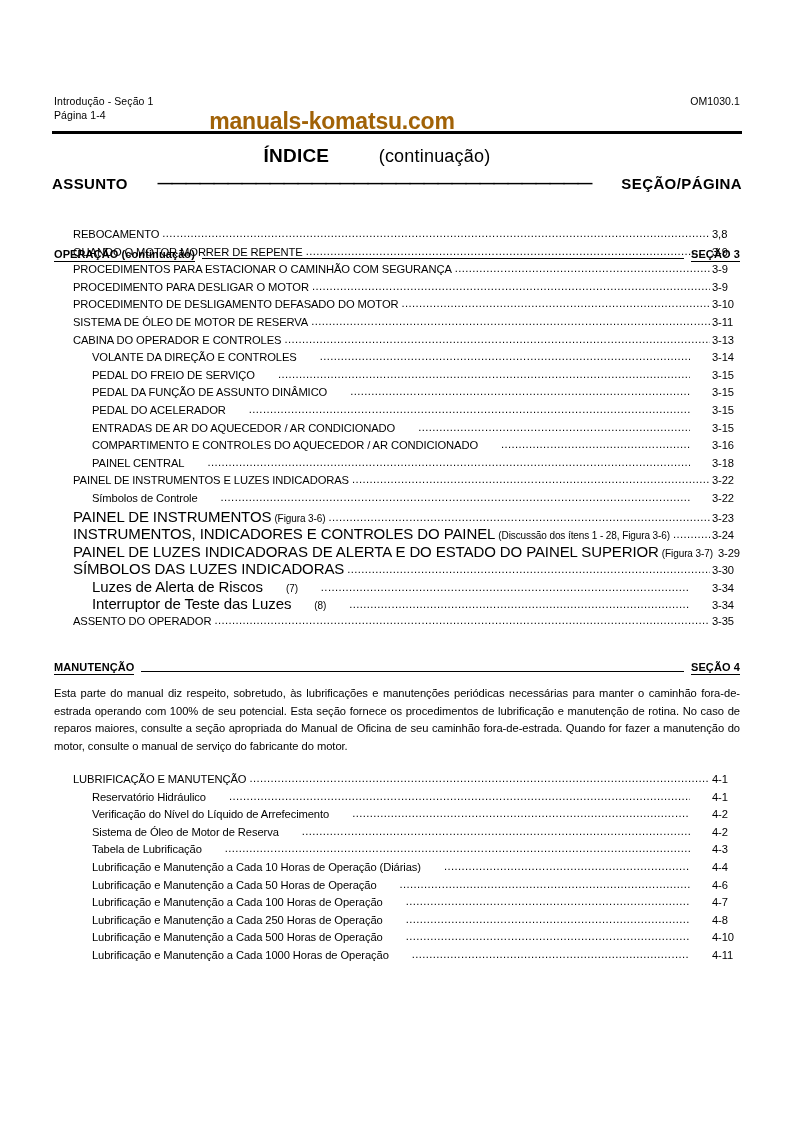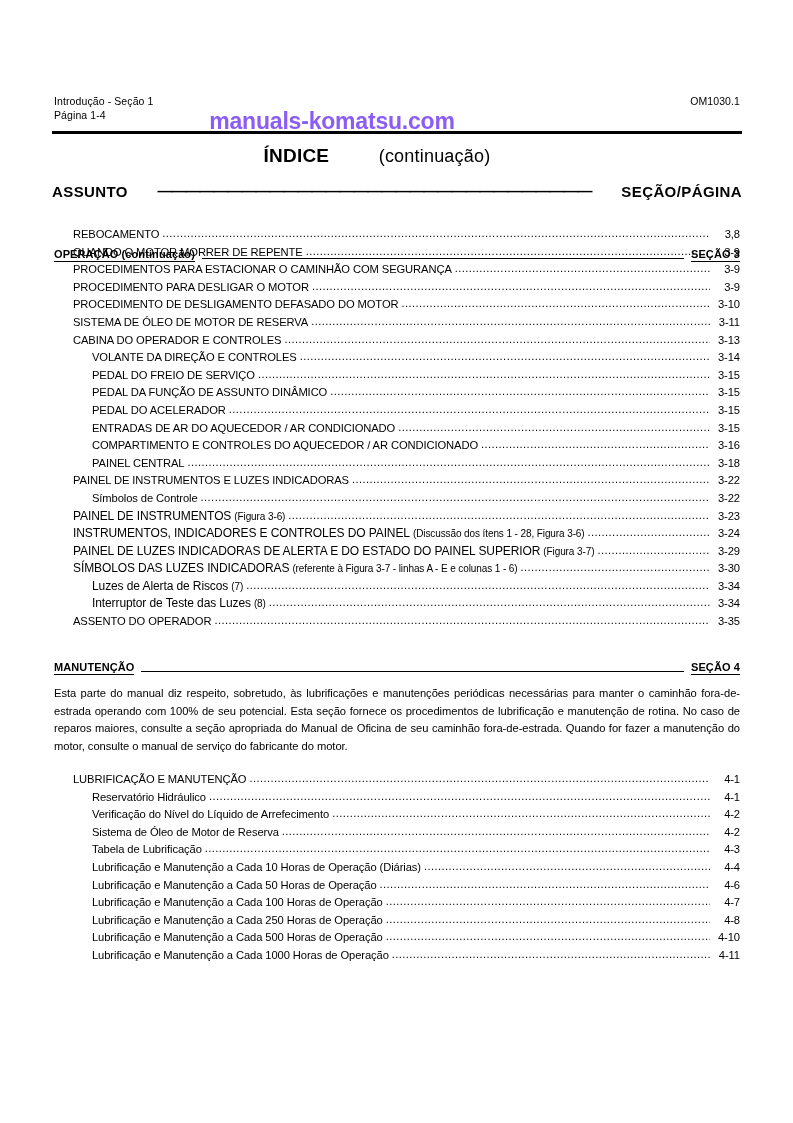--- a/index.html
+++ b/index.html
@@ -55,21 +55,21 @@
   .watermark {
     position: absolute;
     left: 0;
     right: 0;
     top: 108px;
     text-align: center;
     font-family: "Liberation Sans", sans-serif;
     font-weight: bold;
     font-size: 23px;
     letter-spacing: -0.2px;
-    color: #8b5cf6;
+    color: #a16207;
     z-index: 5;
     padding-left: 22px;
   }
 
   .hdr-rule {
     position: absolute;
     left: 52px;
     top: 131px;
     width: 690px;
     height: 3px;
@@ -92,21 +92,21 @@
     white-space: nowrap;
   }
   .doc-title .subtitle {
     font-weight: normal;
     font-size: 18px;
     margin-left: 44px;
   }
 
   .assunto-row {
     position: relative;
-    margin-top: 16px;
+    margin-top: 8px;
     display: flex;
     align-items: center;
     font-size: 15px;
     font-weight: bold;
     letter-spacing: 0.4px;
     white-space: nowrap;
   }
   .assunto-row .dashfill {
     flex: 1 1 auto;
     overflow: hidden;
@@ -175,26 +175,26 @@
     white-space: nowrap;
     font-size: 11.2px;
     letter-spacing: 0.4px;
     margin: 0 2px 0 3px;
     color: #000;
     position: relative;
     top: -1px;
   }
   .toc-line .pg {
     flex: 0 0 auto;
-    text-align: right;
+    text-align: left;
     min-width: 28px;
   }
   .lvl1 { padding-left: 19px; }
-  .lvl2 { padding-left: 38px; }
-  .toc-line.small .lbl { font-size: 12px; }
+  .lvl2 { padding-left: 38px; gap: 20px; }
+  .toc-line.small .lbl { font-size: 15px; }
 
   
   .body-para {
     position: absolute;
     left: 54px;
     width: 686px;
     font-size: 11.2px;
     line-height: 17.5px;
     text-align: justify;
     letter-spacing: -0.05px;
@@ -329,21 +329,20 @@
         <span class="pg">3-24</span>
       </div>
       <div class="toc-line lvl1 small">
         <span class="lbl">PAINEL DE LUZES INDICADORAS DE ALERTA E DO ESTADO DO PAINEL SUPERIOR</span>
         <span class="note">(Figura 3-7)</span>
         <span class="leader">............................................................................................................................................................................................................................</span>
         <span class="pg">3-29</span>
       </div>
       <div class="toc-line lvl1 small">
         <span class="lbl">SÍMBOLOS DAS LUZES INDICADORAS</span>
-        <span class="note">(referente à Figura 3-7 - linhas A - E e colunas 1 - 6)</span>
         <span class="leader">............................................................................................................................................................................................................................</span>
         <span class="pg">3-30</span>
       </div>
       <div class="toc-line lvl2 small">
         <span class="lbl">Luzes de Alerta de Riscos</span>
         <span class="note">(7)</span>
         <span class="leader">............................................................................................................................................................................................................................</span>
         <span class="pg">3-34</span>
       </div>
       <div class="toc-line lvl2 small">

